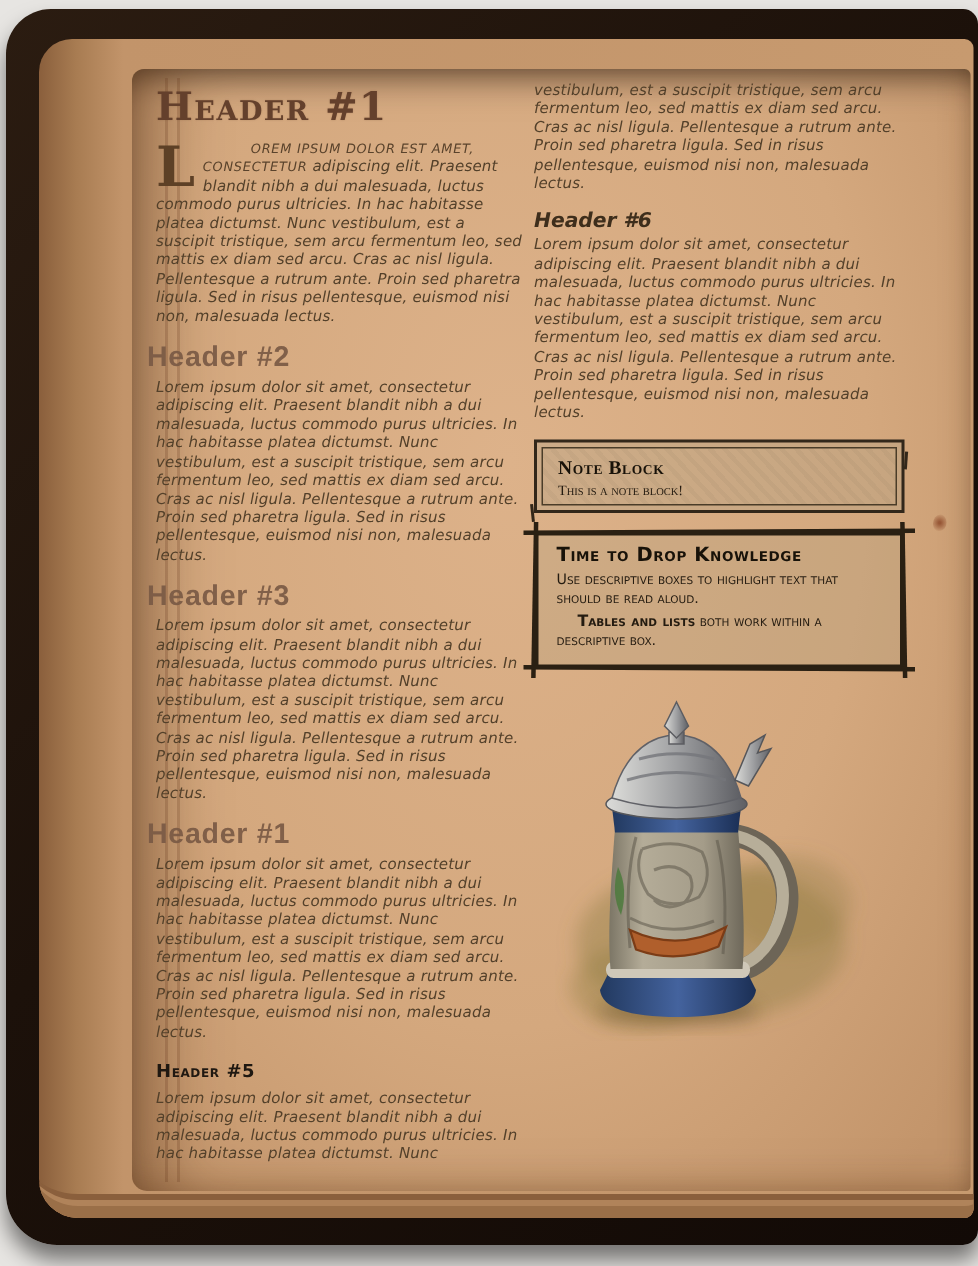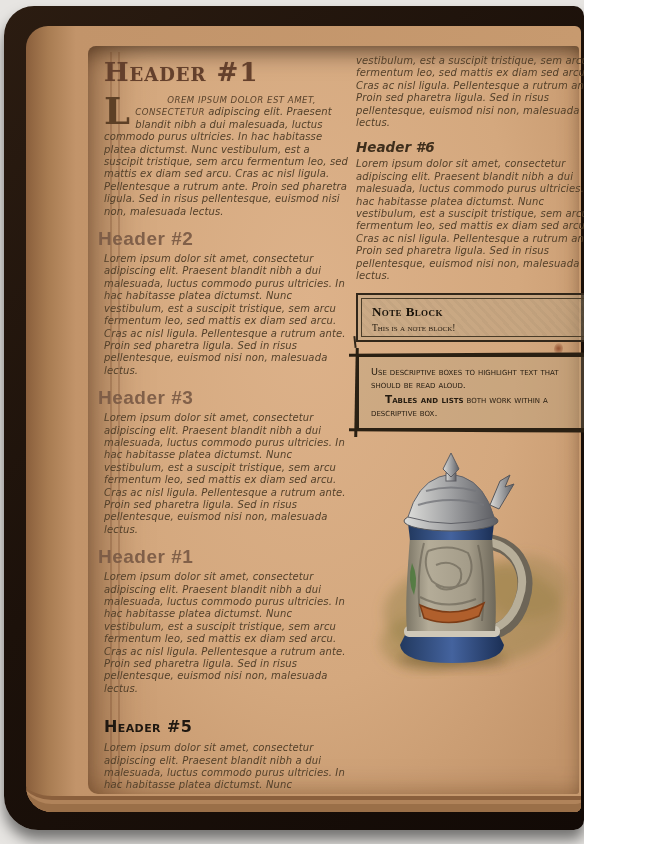--- a/index.html
+++ b/index.html
@@ -1,16 +1,16 @@
 <!DOCTYPE html>
 <html><head>
 <meta charset="utf-8">
 <style>
   html,body{margin:0;padding:0;}
-  .scene{position:relative;width:584px;height:844px;background:#e7e5e2;overflow:hidden;
+  .scene{position:relative;width:652px;height:844px;background:#e7e5e2;overflow:hidden;
          font-family:"DejaVu Sans",sans-serif;}
   
   .book-cover{position:absolute;left:4px;top:6px;right:0;bottom:14px;background:
       linear-gradient(135deg,#2b1c11 0%,#1c110a 45%,#120a06 100%);
       border-radius:30px 10px 10px 34px;box-shadow:0 10px 14px rgba(0,0,0,.5);}
   .page-stack{position:absolute;left:26px;top:26px;right:3px;bottom:32px;
       background:linear-gradient(90deg,#8a5f3c 0%,#a87c52 4%,#c2946a 9%,#c79a6f 100%);
       border-radius:22px 6px 6px 26px;
       box-shadow:inset 0 -16px 0 -8px #9a6f48, inset 0 -26px 0 -14px #b0835a, inset 0 -36px 0 -20px #8a5f3c;}
   .page{position:absolute;left:88px;top:46px;right:5px;bottom:50px;
@@ -27,22 +27,22 @@
   .col{position:absolute;top:0;color:#503b26;}
   .col-left{left:16px;top:12px;width:247px;}
   .col-right{left:268px;top:9px;width:247px;}
   .hand{font-style:italic;font-size:10px;line-height:12.4px;letter-spacing:.15px;
         color:#53402a;margin:0 0 10px 0;}
   .h-big{font-family:"DejaVu Serif",serif;font-variant:small-caps;font-weight:bold;
         font-size:26px;line-height:28px;color:#64402c;letter-spacing:1px;margin:0 0 8px 0;
         text-shadow:0 0 1px rgba(100,64,44,.35);}
   .h-mid{font-family:Liberation Sans, sans-serif;font-weight:bold;font-size:19px;line-height:21px;
         color:#7a5a45;margin:10px 0 4px -6px;letter-spacing:.5px;opacity:.92;}
-  .h-marker{font-variant:small-caps;font-weight:bold;font-size:16px;color:#1f1811;
-        margin:22px 0 6px 0;letter-spacing:.4px;}
+  .h-marker{font-variant:small-caps;font-weight:bold;font-size:12px;color:#1f1811;
+        margin:12px 0 6px 0;letter-spacing:.4px;}
   .h-hand{font-style:italic;font-weight:bold;font-size:13.5px;color:#3e2e1c;margin:10px 0 3px 0;}
   .dropcap{float:left;font-family:"DejaVu Serif",serif;font-style:normal;font-weight:bold;
         font-size:37px;line-height:30px;color:#5d4026;margin:2px 5px 0 0;}
   .lead-caps{font-size:8.6px;letter-spacing:.5px;color:#5a432c;margin-left:32px;}
   
   .note{position:relative;margin:4px 0 12px 0;border:2px solid #32271a;padding:3px;
         background:rgba(180,164,135,.38);}
   .note-inner{border:1px solid #4a3c28;padding:5px 8px 1px 10px;
         background:repeating-linear-gradient(47deg,rgba(120,105,80,.08) 0 3px,rgba(0,0,0,0) 3px 7px);font-family:Liberation Serif, serif;}
   .note:before,.note:after{content:"";position:absolute;width:2px;height:12px;background:#32271a;}
@@ -105,20 +105,21 @@
       <div class="note">
         <div class="note-inner">
           <p class="box-title">Note Block</p>
           <p class="box-text">This is a note block!</p>
         </div>
       </div>
 
       <div class="kbox">
         <span class="side-l"></span>
         <span class="side-r"></span>
+        <p class="box-title">Time to Drop Knowledge</p>
         <p class="box-text">Use descriptive boxes to highlight text that should be read aloud.</p>
         <p class="box-text"><span class="indent"></span><span class="bold-lead">Tables and lists</span><span> both work within a descriptive box.</span></p>
       </div>
 
       <div class="stein-wrap">
         <svg width="210" height="232" viewBox="0 0 210 232">
           <defs>
             <linearGradient id="pew" x1="0" y1="0" x2="1" y2="0">
               <stop offset="0" stop-color="#dbdbd8"></stop>
                 <stop offset=".5" stop-color="#9fa0a2"></stop>

